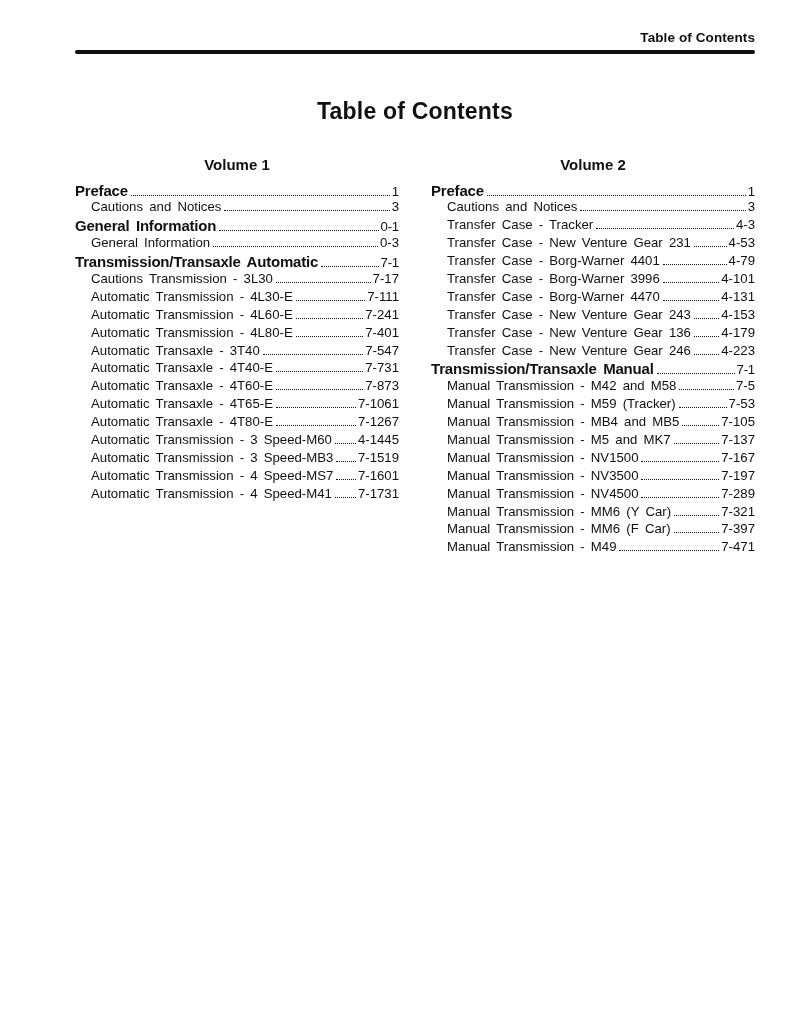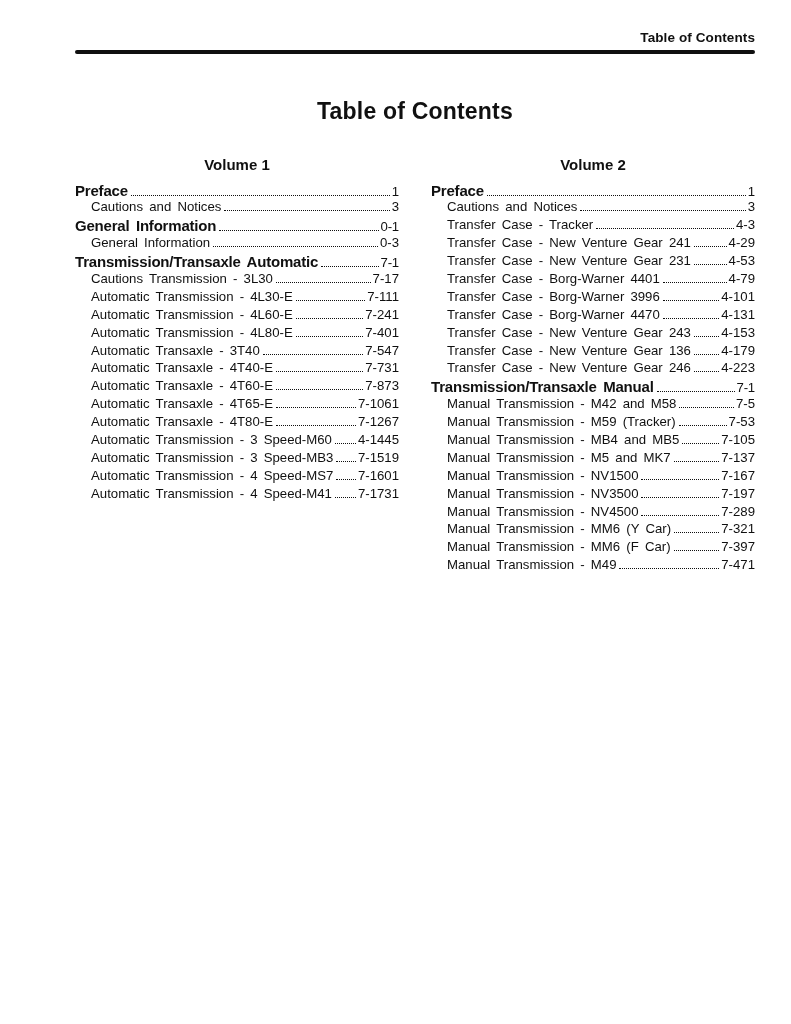--- a/index.html
+++ b/index.html
@@ -239,25 +239,20 @@
     <span class="pagenum">3</span>
   </div>
 
 
   <div class="row sub">
     <span class="label">Transfer Case - Tracker</span>
     <span class="leader"></span>
     <span class="pagenum">4-3</span>
   </div>
 
-  <div class="row sub">
-    <span class="label">Transfer Case - New Venture Gear 241</span>
-    <span class="leader"></span>
-    <span class="pagenum">4-29</span>
-  </div>
 
   <div class="row sub">
     <span class="label">Transfer Case - New Venture Gear 231</span>
     <span class="leader"></span>
     <span class="pagenum">4-53</span>
   </div>
 
   <div class="row sub">
     <span class="label">Transfer Case - Borg-Warner 4401</span>
     <span class="leader"></span>

